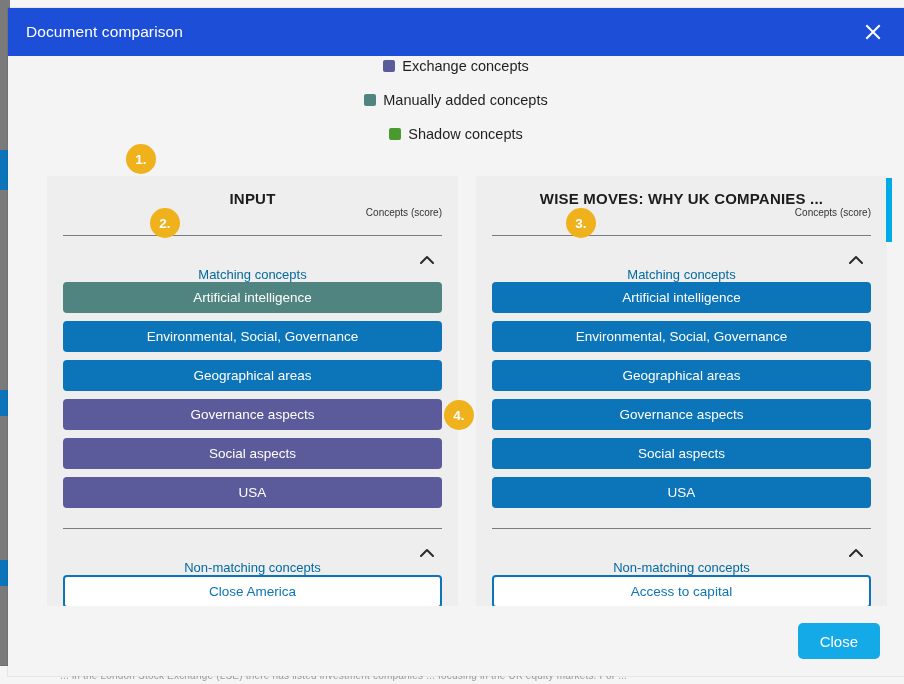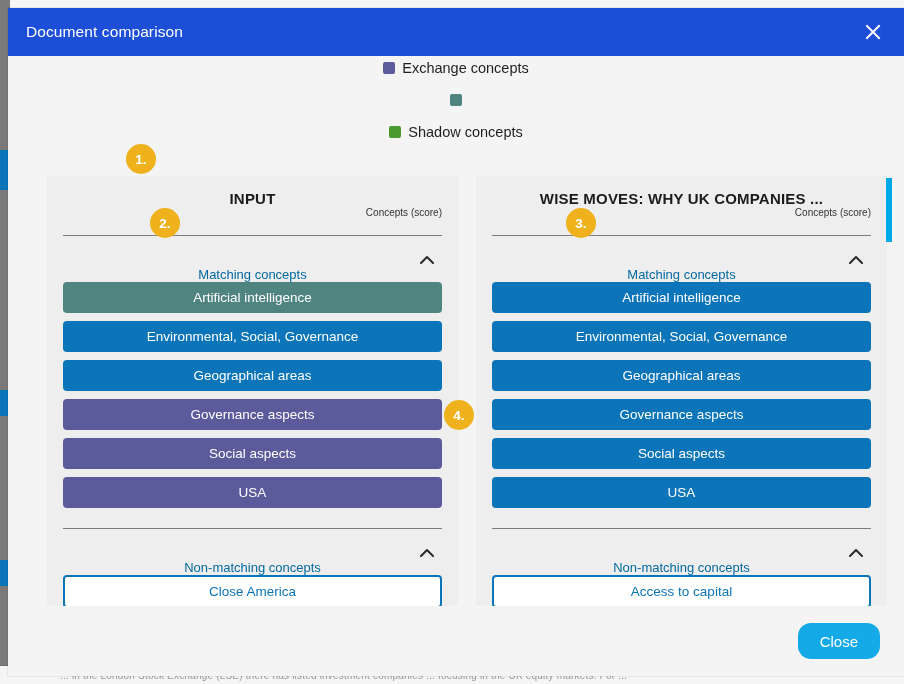--- a/index.html
+++ b/index.html
@@ -277,21 +277,21 @@
     display: flex;
     align-items: center;
     justify-content: flex-end;
     padding-right: 24px;
     box-sizing: border-box;
   }
   #close-button {
     background: #14aae8;
     color: #ffffff;
     border: none;
-    border-radius: 13px;
+    border-radius: 5px;
     height: 36px;
     min-width: 82px;
     padding: 0 22px;
     font-size: 15px;
     font-family: "Liberation Sans", sans-serif;
     cursor: pointer;
   }
 </style>
 </head>
 <body>
@@ -323,20 +323,21 @@
         <div class="legend-item">
           <span class="legend-swatch" style="background:#0c74b8"></span>
           <span>Extracted concepts</span>
         </div>
         <div class="legend-item">
           <span class="legend-swatch" style="background:#5b5a9b"></span>
           <span>Exchange concepts</span>
         </div>
         <div class="legend-item">
           <span class="legend-swatch" style="background:#4f8480"></span>
+          <span>Manually added concepts</span>
         </div>
         <div class="legend-item">
           <span class="legend-swatch" style="background:#4a9a30"></span>
           <span>Shadow concepts</span>
         </div>
       </div>
 
       <div id="columns">
 
         <div class="column">

